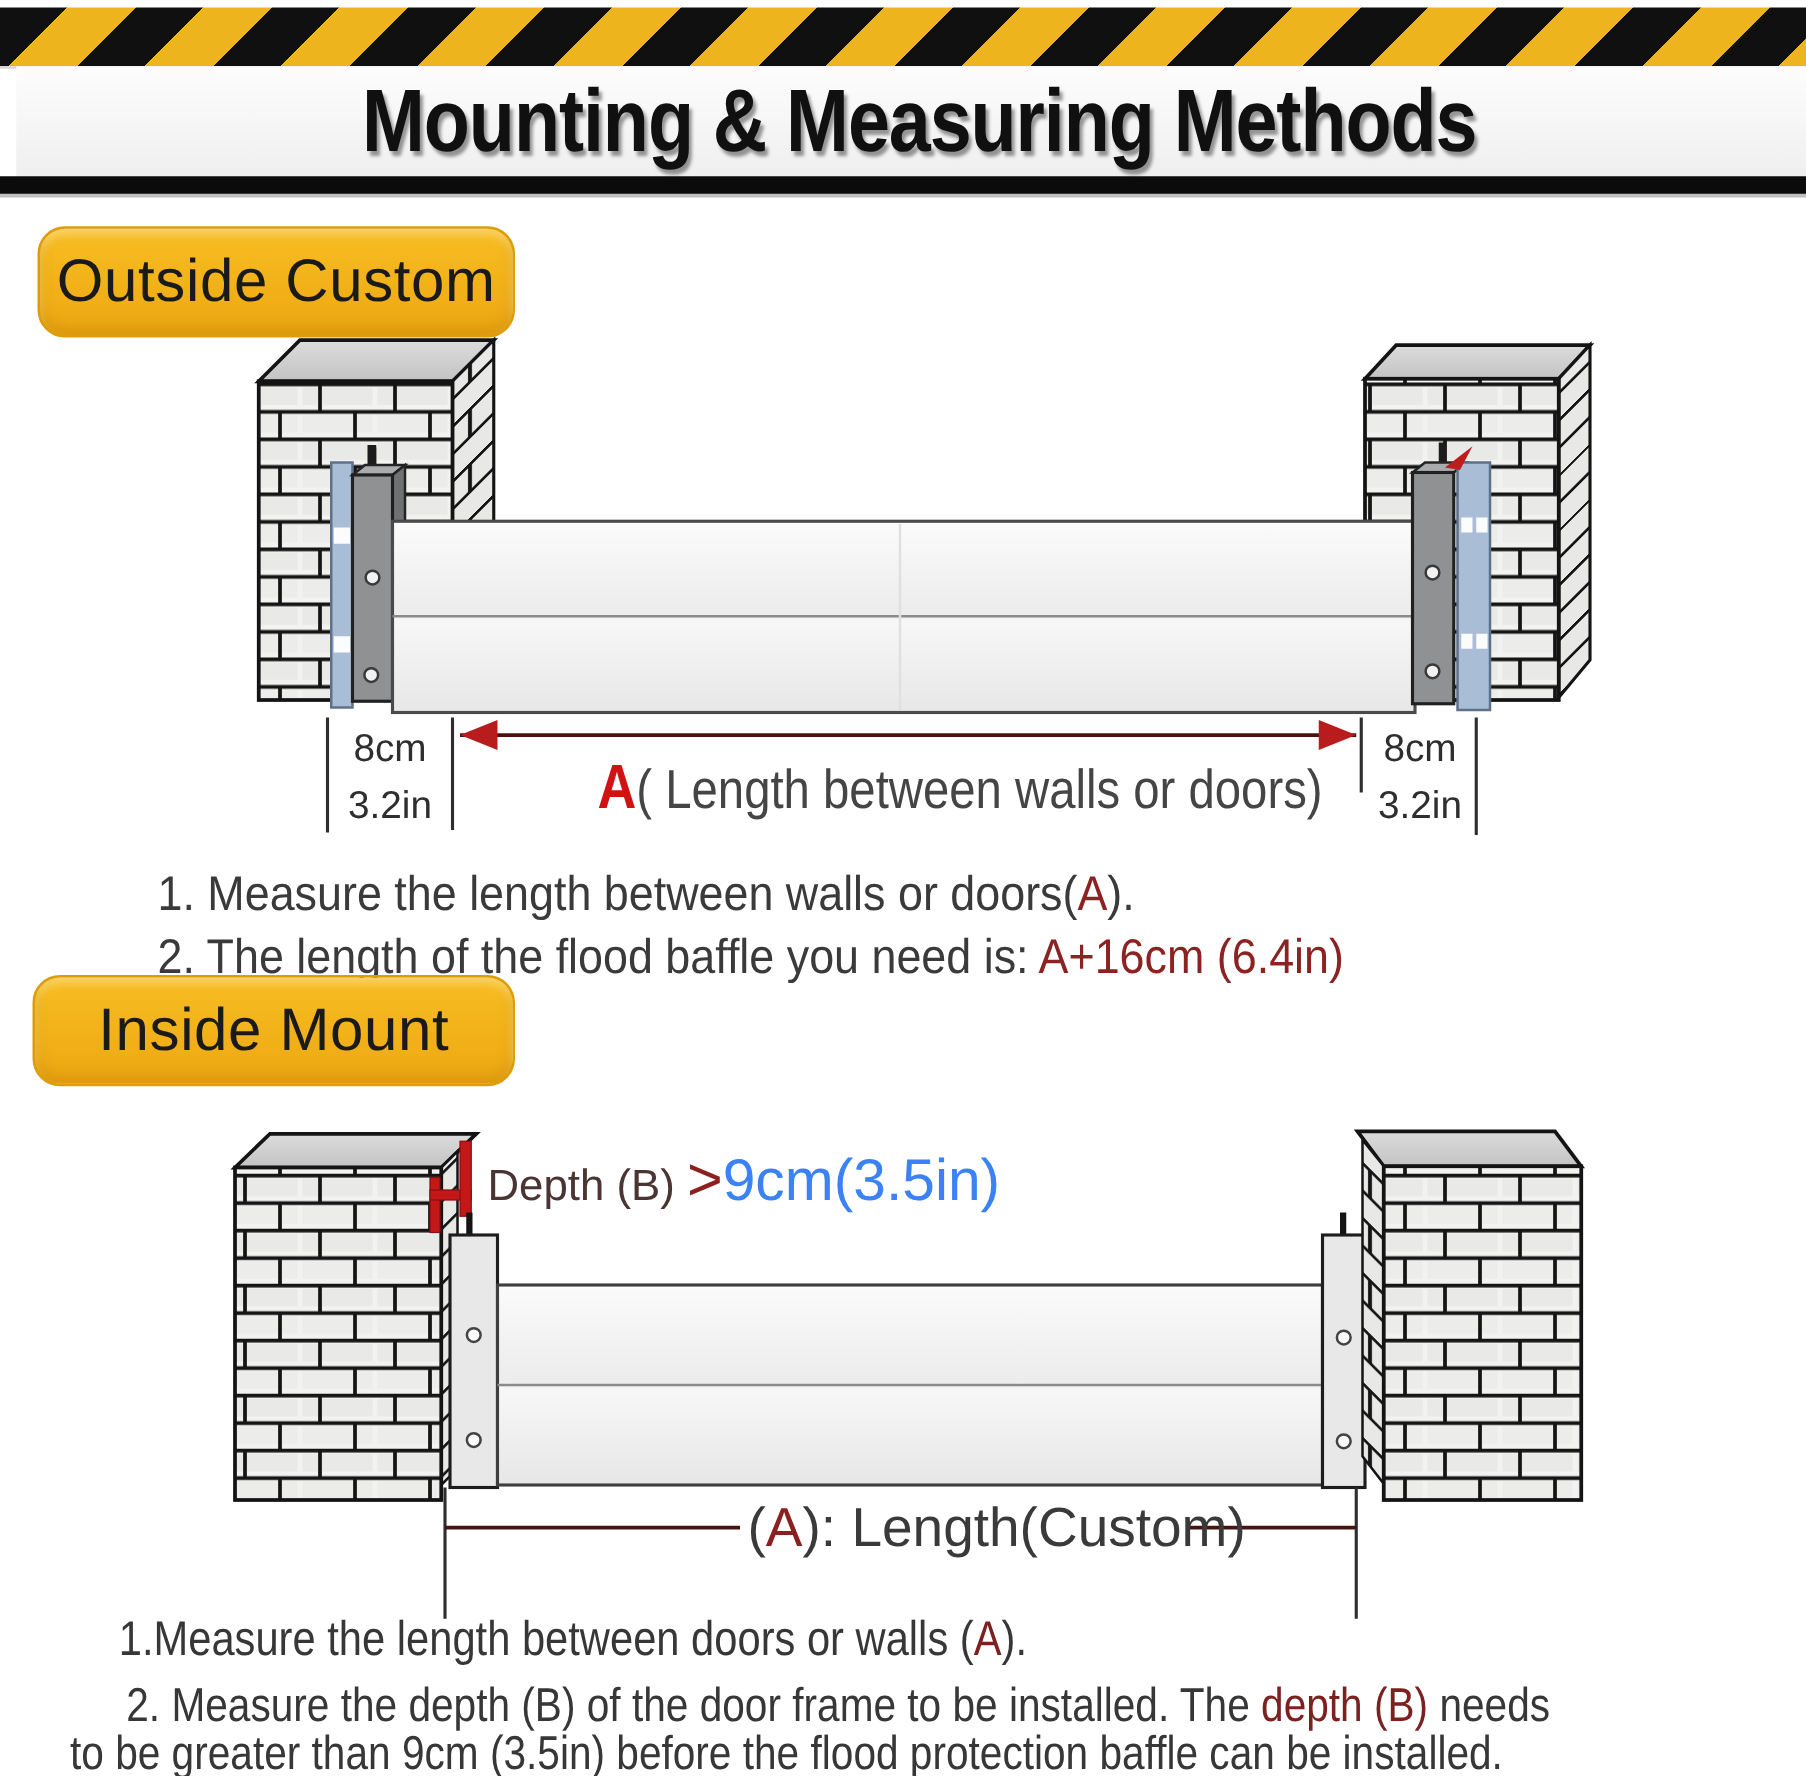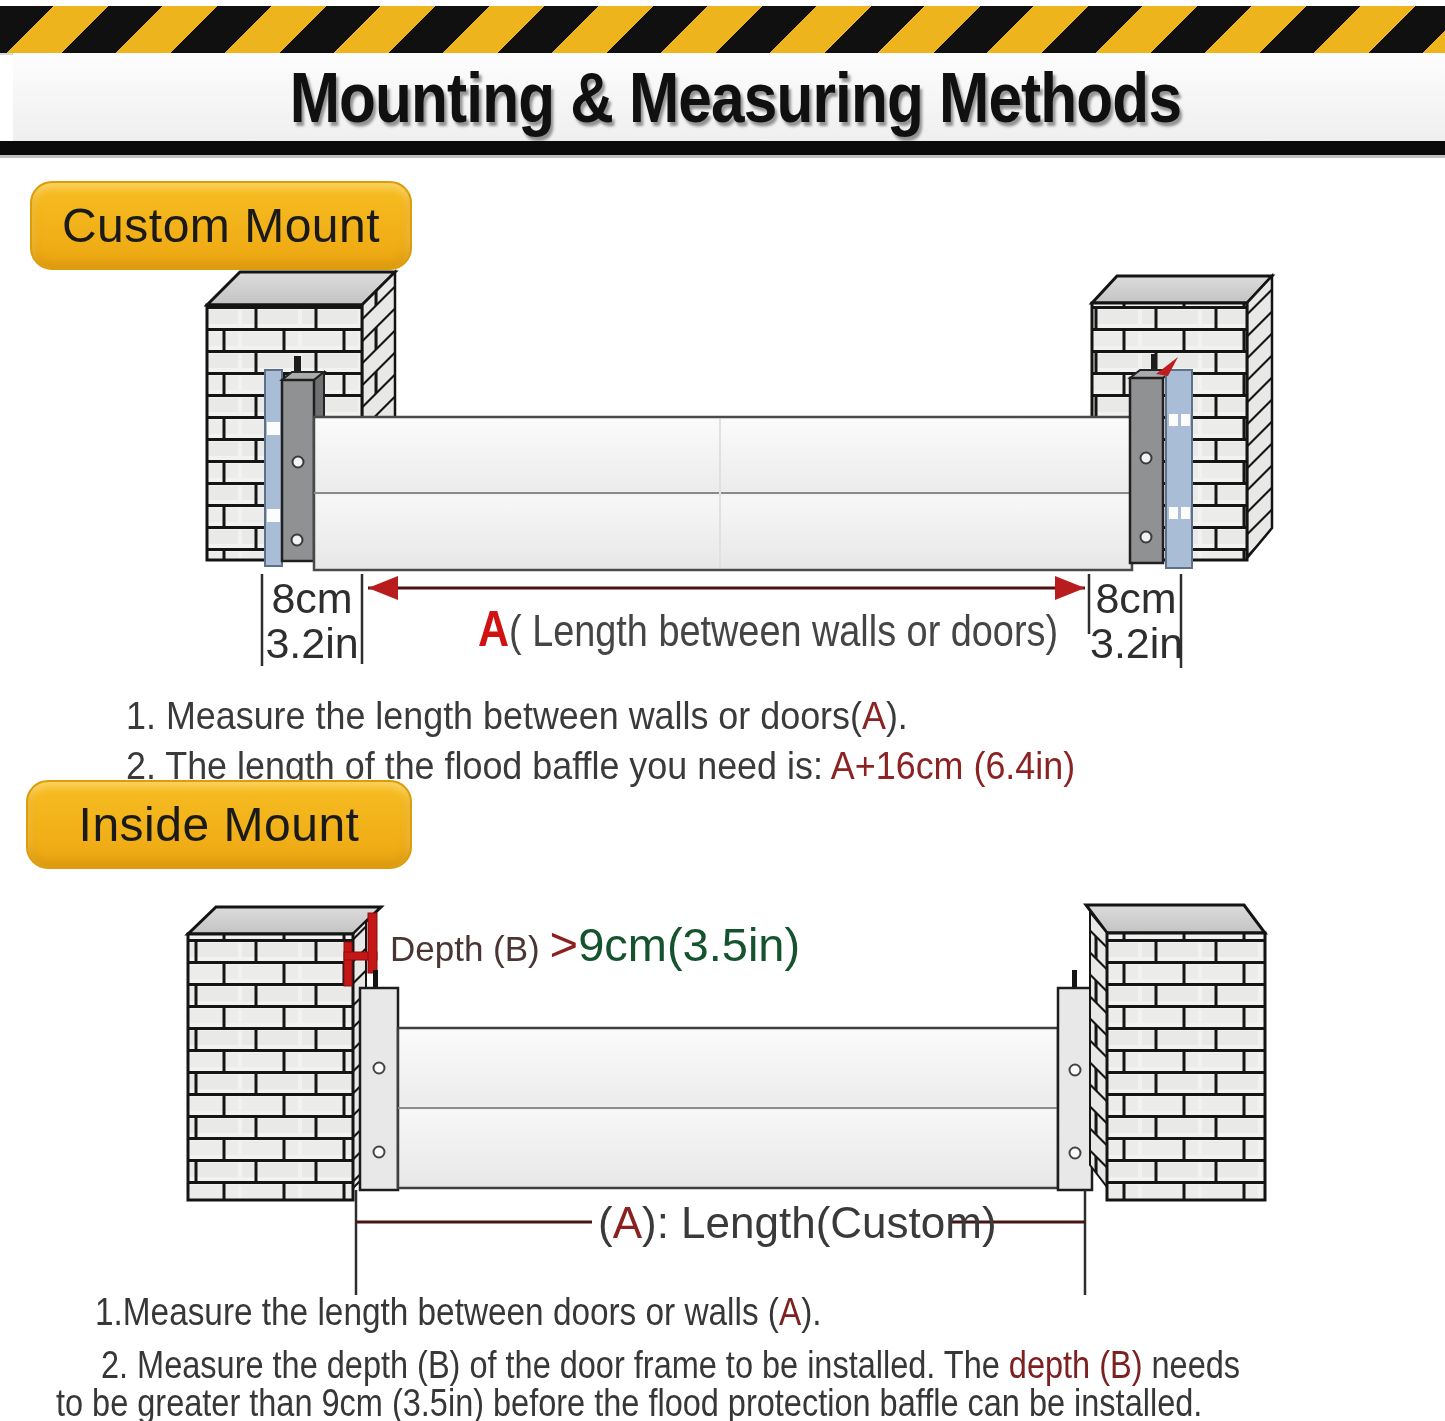--- a/index.html
+++ b/index.html
@@ -32,34 +32,34 @@
     background:linear-gradient(180deg,#f7bd22,#eda712);
     border:2px solid #dd9c08;border-radius:22px;
     display:flex;align-items:center;justify-content:center;
     font-size:48px;color:#1a1a1a;letter-spacing:0.5px;
     box-shadow:inset 0 -6px 10px rgba(180,120,0,.35), inset 0 4px 8px rgba(255,240,180,.55);
   }
   .badge-outside{left:30px;top:181px;width:378px;height:85px;}
   .badge-inside{left:26px;top:780px;width:382px;height:85px;}
 
   
-  .dim-label{font-size:43px;line-height:45px;color:#2e2e2e;text-align:center;white-space:nowrap;}
+  .dim-label{font-size:31px;line-height:45px;color:#2e2e2e;text-align:center;white-space:nowrap;}
   .span-label{top:600px;left:478px;white-space:nowrap;transform:scaleX(0.86);transform-origin:left top;}
   .span-label .red-a{color:#d01212;font-weight:700;font-size:50px;}
   .span-label .rest{color:#454545;font-size:44px;}
 
   .step-line{white-space:nowrap;font-size:39px;color:#3a3a3a;transform:scaleX(0.92);transform-origin:left top;}
   .step-line .maroon{color:#8b2323;}
   .step-line-b{white-space:nowrap;font-size:38px;color:#373737;transform:scaleX(0.855);transform-origin:left top;}
   .step-line-b .maroon{color:#7d2020;}
 
   .depth-label{top:916px;left:390px;white-space:nowrap;}
   .depth-label .pre{font-size:35px;color:#4a3434;}
   .depth-label .gt{font-size:49px;color:#8d1f1f;}
-  .depth-label .val{font-size:47px;color:#14532d;}
+  .depth-label .val{font-size:47px;color:#3b82f6;}
 
   .length-label{top:1198px;left:598px;white-space:nowrap;font-size:44px;color:#3a3a3a;text-align:center;}
   .length-label .maroon{color:#8b2020;}
 </style>
 </head>
 <body>
 
 <div class="canvas">
 
   <svg width="0" height="0" style="position:absolute">
@@ -94,21 +94,21 @@
     </defs>
   </svg>
 
   <div class="abs hazard"></div>
   <div class="abs title-band">
     <div class="title">Mounting &amp; Measuring Methods</div>
   </div>
   <div class="abs title-underline"></div>
 
   <div class="abs badge badge-outside">
-    <span>Custom Mount</span>
+    <span>Outside Custom</span>
   </div>
 
   <svg class="abs" style="left:0;top:262px" width="1445" height="410" viewBox="0 0 1445 410">
 
     <g>
       <polygon points="207,43 362,43 395,10 240,10" fill="url(#topGrad)" stroke="#141414" stroke-width="3"></polygon>
       <polygon points="362,43 395,10 395,265 362,298" fill="url(#diagR)" stroke="#141414" stroke-width="2.5"></polygon>
       <rect x="207" y="43" width="155" height="255" fill="url(#brick)" stroke="#141414" stroke-width="3"></rect>
       <rect x="294" y="94" width="7" height="26" fill="#1c1c1c"></rect>
     </g>

